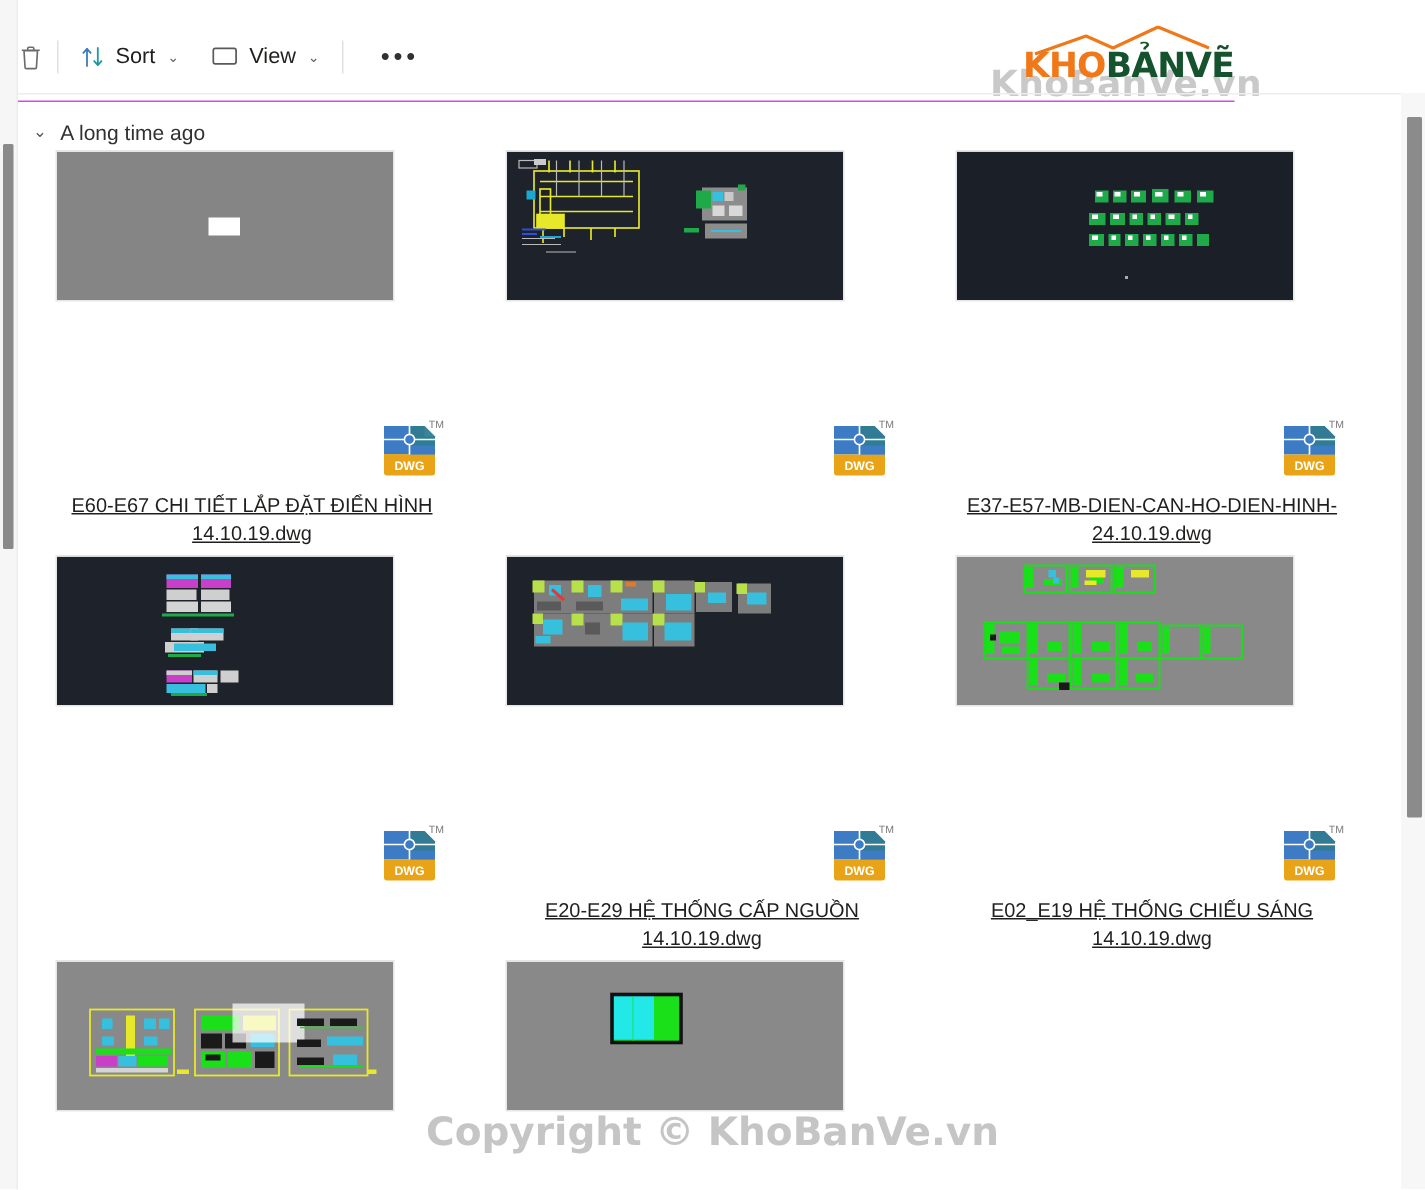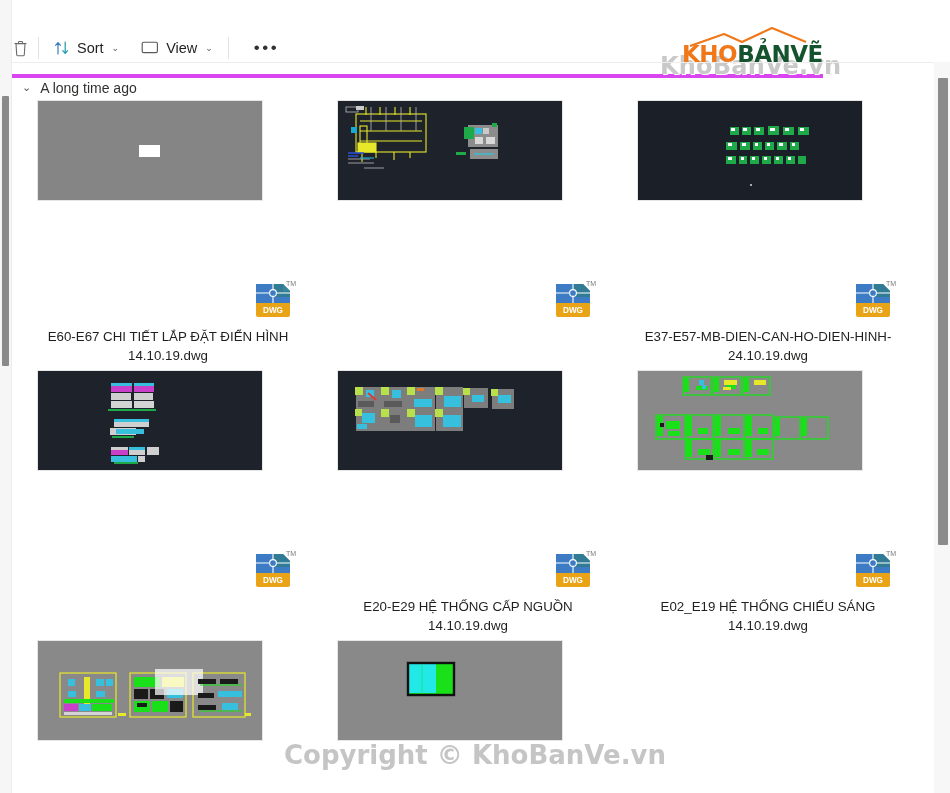--- a/index.html
+++ b/index.html
@@ -2,22 +2,22 @@
 <html><head>
 <meta charset="utf-8">
 <style>
   * { margin:0; padding:0; box-sizing:border-box; }
   html,body { width:950px; height:793px; background:#ffffff;
     font-family:"Liberation Sans", sans-serif; overflow:hidden; }
 
   .root { position:relative; width:950px; height:793px; background:#ffffff; }
 
   
-  .toolbar { position:absolute; left:0; top:16px; width:823px; height:62px;
-    background:#ffffff; border-bottom:4px solid #d946ef; }
+  .toolbar { position:absolute; left:0; top:6px; width:823px; height:62px;
+    background:#ffffff; border-bottom:1px solid #d946ef; }
   .tb-inner { position:absolute; left:0; top:14px; height:36px;
     display:flex; align-items:center; }
   .tb-btn { display:flex; align-items:center; gap:7px; height:32px;
     padding:0 11px; border-radius:4px; color:#201f1e; font-size:14.5px;
     cursor:default; white-space:nowrap; }
   .tb-sep { width:1px; height:22px; background:#e3e1df; margin:0 4px; }
   .chev { font-size:9px; color:#5a5a5a; margin-left:1px; }
   .trash-wrap { width:34px; display:flex; justify-content:flex-end;
     padding-right:6px; }
   .ell { letter-spacing:2.5px; font-size:17px; color:#33312f;
@@ -47,21 +47,21 @@
   .grid { position:absolute; left:18px; top:100px; width:900px; }
   .row { display:flex; }
   .cell { width:302px; height:270px; position:relative; }
 
   .thumb { position:absolute; left:19px; top:0; width:226px; height:101px;
     border:1px solid #e6e6e6; overflow:hidden; }
 
   .icon-dwg { position:absolute; right:26px; top:183px; width:38px; height:40px; }
   .cap { position:absolute; left:0; top:227px; width:100%;
     text-align:center; font-size:13.3px; color:#201f1e; line-height:19px;
-    padding:0 8px; }
+    padding:0 8px;text-decoration:underline; }
 
   
   .tm { position:absolute; right:-4px; top:-3px; font-size:7px;
     color:#7a7a7a; font-family:"Liberation Sans", sans-serif; }
 
   
   .wm-center { position:absolute; left:0; top:740px; width:950px;
     text-align:center; font-family:"DejaVu Sans", sans-serif;
     font-size:26px; font-weight:bold; color:#c5c5c5;
     text-shadow:1px 1px 0 #ffffff; }

